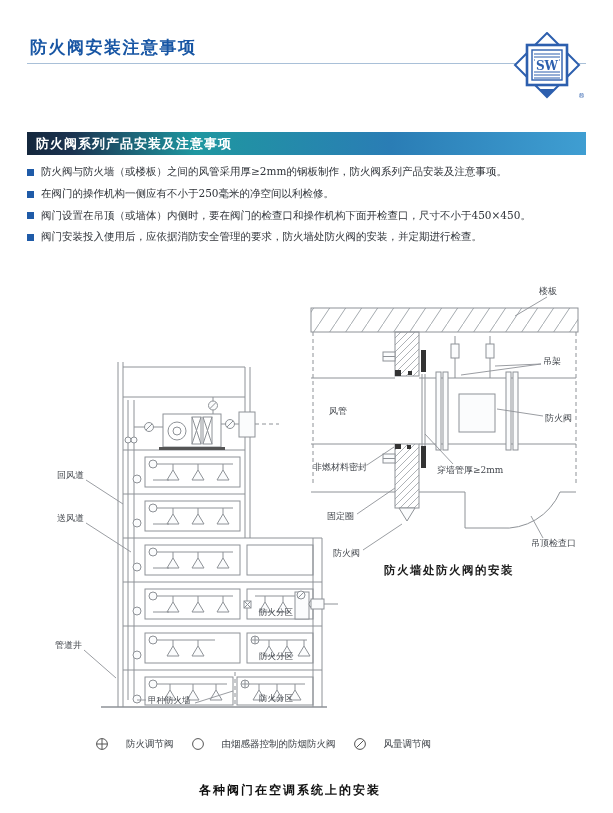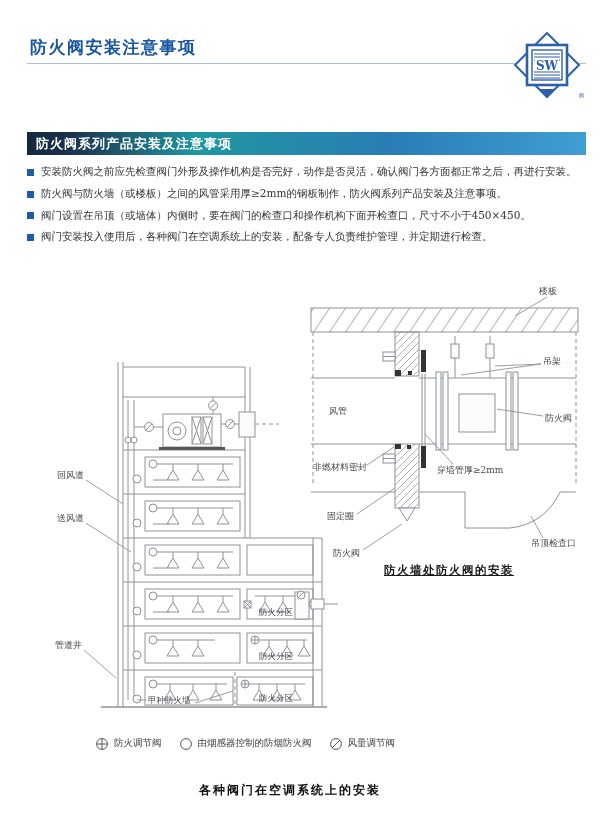--- a/index.html
+++ b/index.html
@@ -12,24 +12,24 @@
   .section-bar{position:absolute;left:27px;top:132px;width:559px;height:23px;box-sizing:border-box;
       background:linear-gradient(90deg,#14273d 0%,#1b3350 8%,#1f97a0 30%,#2a7db5 65%,#3f9ed2 100%);
       color:#fff;font-size:13px;font-weight:bold;line-height:23px;padding-left:9px;letter-spacing:1px;}
   .bullets{position:absolute;left:27px;top:161px;width:568px;margin:0;padding:0;list-style:none;
       font-family:"DejaVu Serif","DejaVu Sans",serif;}
   .bullets li{position:relative;padding-left:14px;font-size:10.5px;color:#30343a;
       line-height:21.8px;white-space:nowrap;}
   .bullets li::before{content:"";position:absolute;left:0;top:7.8px;width:7px;height:7px;background:#1f5ba8;}
   .svgdiag{position:absolute;}
   .diag-caption{position:absolute;font-size:11.5px;font-weight:bold;color:#1c1c1c;
-      letter-spacing:1.5px;text-align:center;font-family:"DejaVu Serif","DejaVu Sans",serif;text-decoration:underline;}
+      letter-spacing:1.5px;text-align:center;font-family:"DejaVu Serif","DejaVu Sans",serif;}
   .legend{position:absolute;left:95px;top:737px;display:flex;align-items:center;gap:17px;
       font-size:9.5px;color:#3c4046;font-family:"DejaVu Serif","DejaVu Sans",serif;}
-  .legend .item{display:flex;gap:5px;}
+  .legend .item{display:flex;align-items:center;gap:17px;}
   .footer-caption{position:absolute;left:199px;top:782px;font-size:12px;font-weight:bold;
       color:#101010;letter-spacing:2px;font-family:Liberation Sans, sans-serif;}
   svg text{font-family:"DejaVu Serif","DejaVu Sans",serif;}
 </style>
 </head>
 <body>
 
 <div class="page">
 
   <div class="title">防火阀安装注意事项</div>
@@ -51,24 +51,24 @@
       </g>
       <rect x="24" y="27" width="24" height="12" fill="#ffffff"></rect>
       <text x="36" y="37.5" text-anchor="middle" font-size="12" font-weight="bold" fill="#2d5fae">SW</text>
       <text x="67" y="66" font-size="7" fill="#2d5fae">®</text>
     </svg>
   </div>
 
   <div class="section-bar">防火阀系列产品安装及注意事项</div>
 
   <ul class="bullets">
-    <li>安装防火阀之前应先检查阀门外形及操作机构是否完好，动作是否灵活，确认阀门各方面都正常之后，再进行安装。</li>
     <li>防火阀与防火墙（或楼板）之间的风管采用厚≥2mm的钢板制作，防火阀系列产品安装及注意事项。</li>
+    <li>在阀门的操作机构一侧应有不小于250毫米的净空间以利检修。</li>
     <li>阀门设置在吊顶（或墙体）内侧时，要在阀门的检查口和操作机构下面开检查口，尺寸不小于450×450。</li>
-    <li>阀门安装投入使用后，各种阀门在空调系统上的安装，配备专人负责维护管理，并定期进行检查。</li>
+    <li>阀门安装投入使用后，应依据消防安全管理的要求，防火墙处防火阀的安装，并定期进行检查。</li>
   </ul>
 
   <svg class="svgdiag" style="left:55px;top:352px;" width="290" height="394" viewBox="0 0 290 394">
     <g stroke="#8e9297" stroke-width="1" fill="none">
       <line x1="63" y1="10" x2="63" y2="355"></line>
         <line x1="68" y1="10" x2="68" y2="355"></line>
       <line x1="73" y1="48" x2="73" y2="348"></line>
         <line x1="79" y1="48" x2="79" y2="348"></line>
       <line x1="68" y1="15" x2="190" y2="15"></line>
       <line x1="190" y1="15" x2="190" y2="186"></line>

